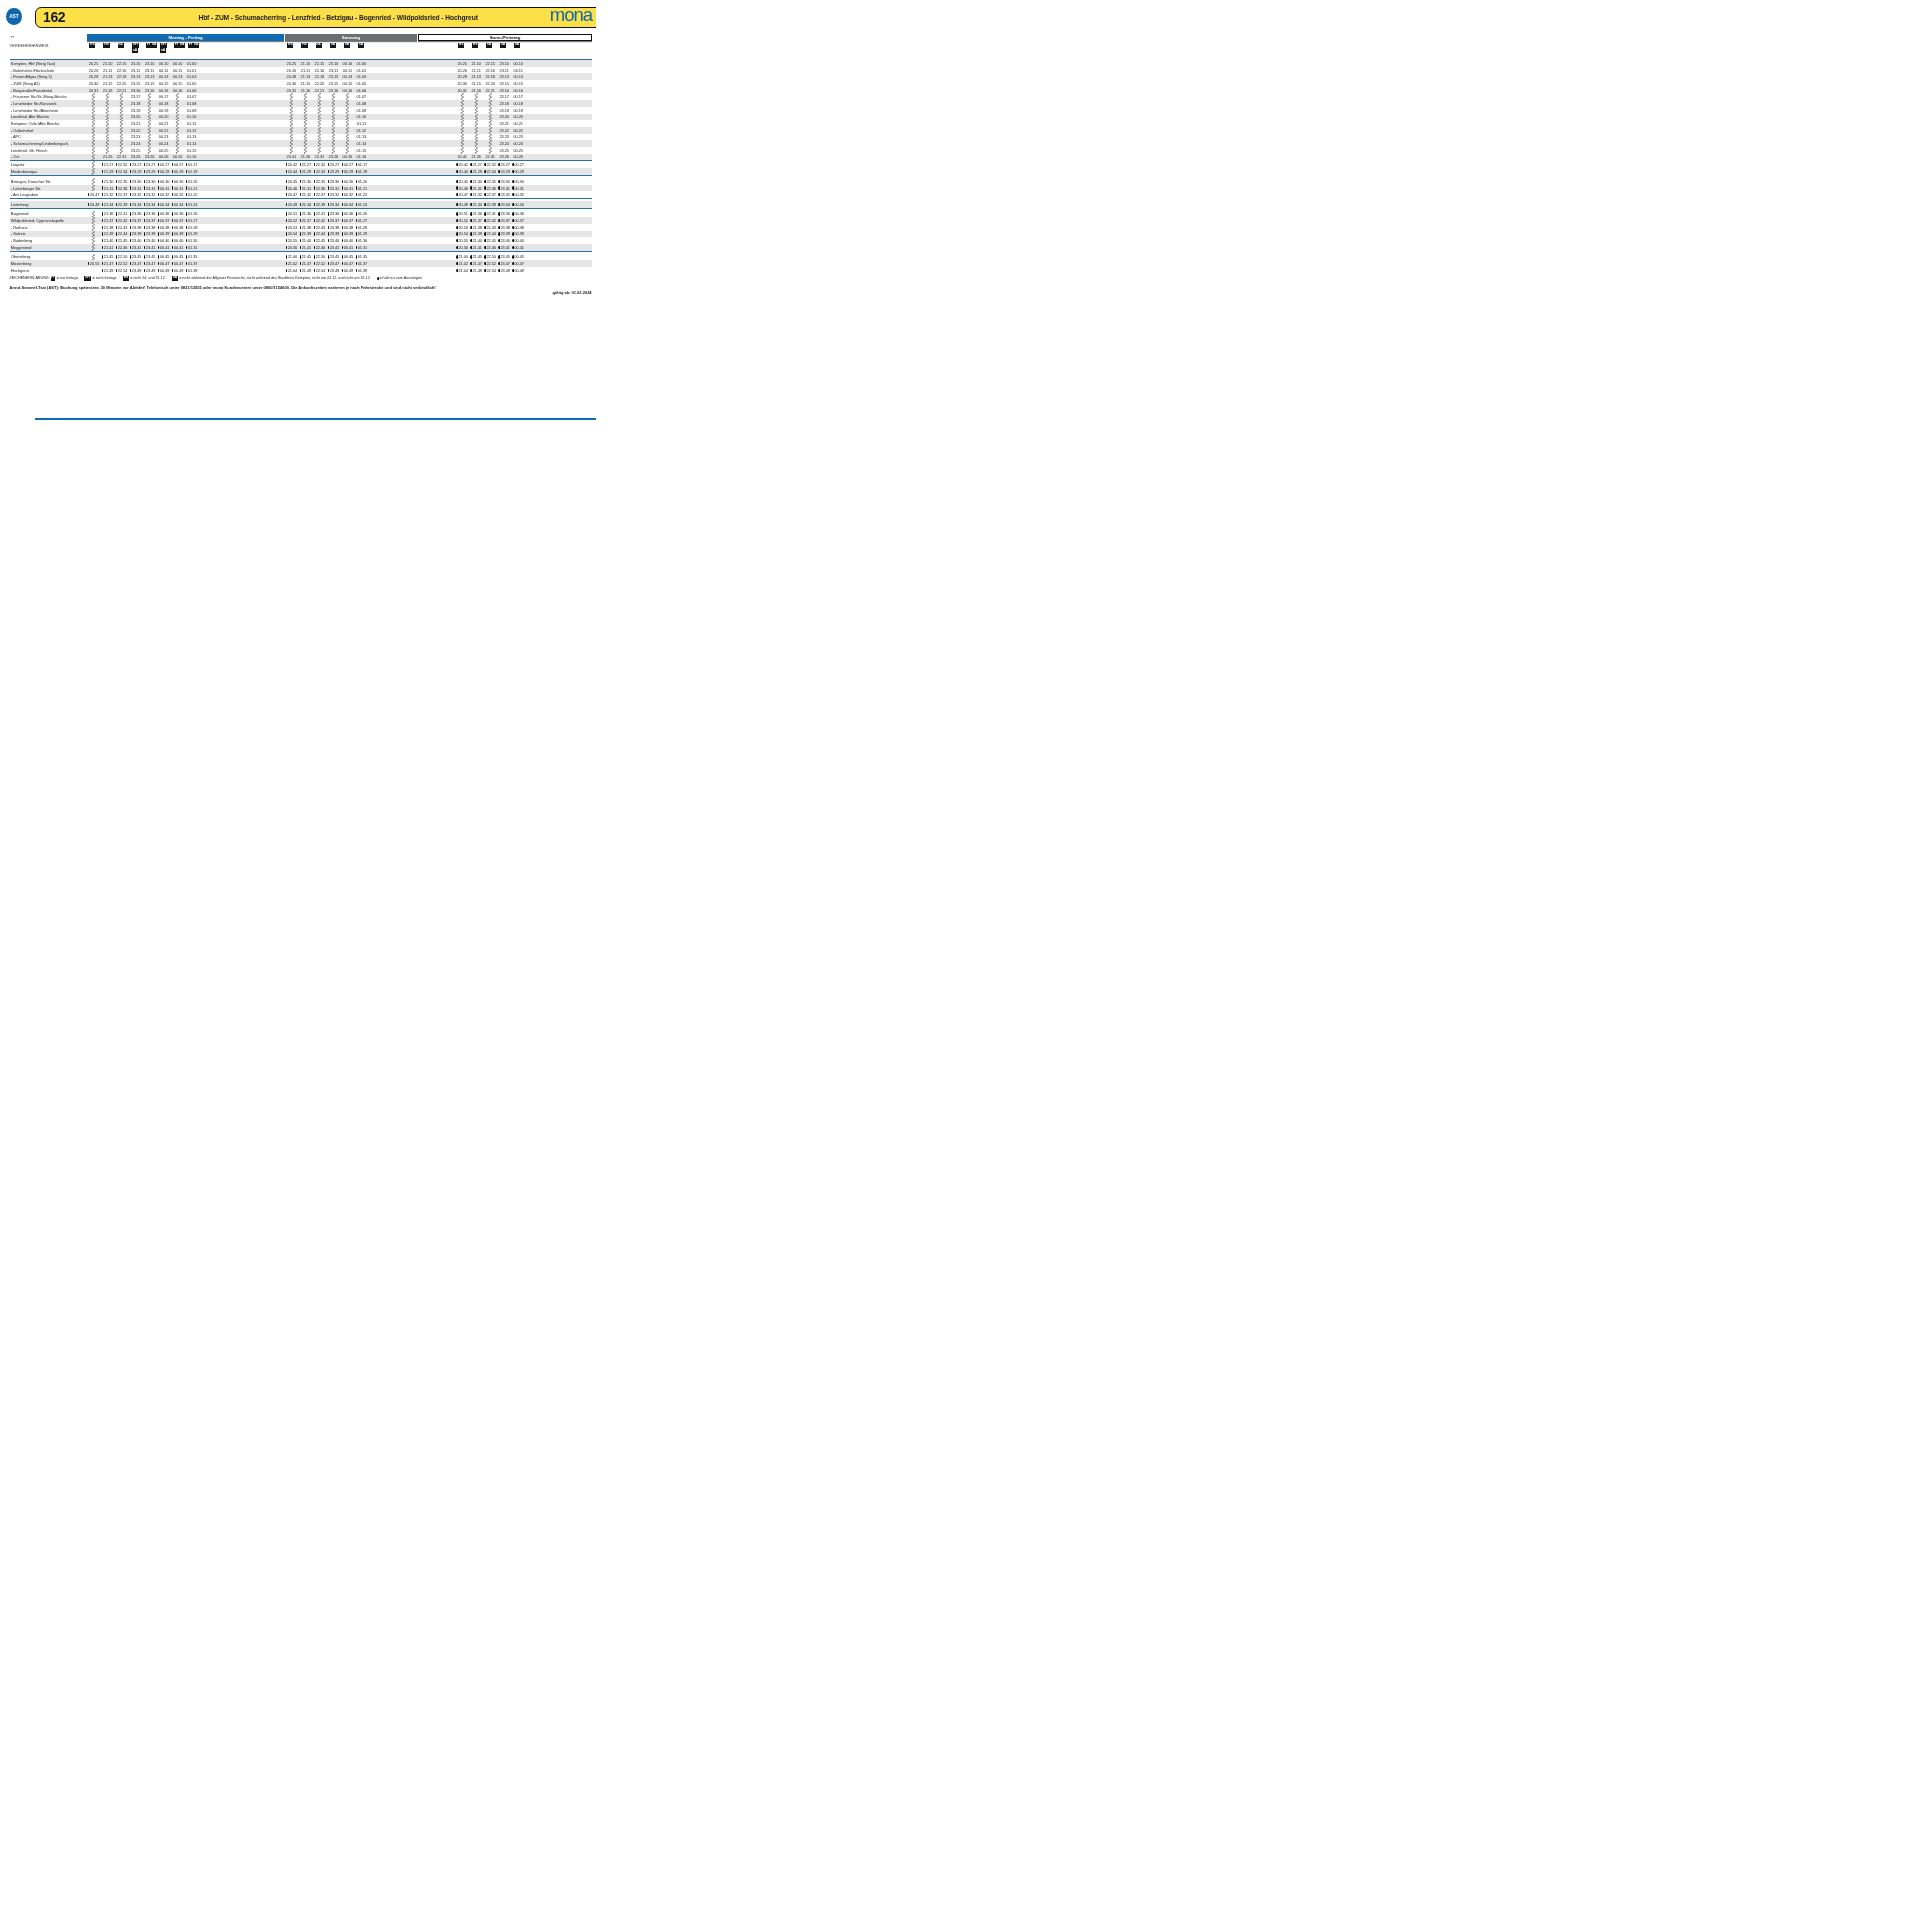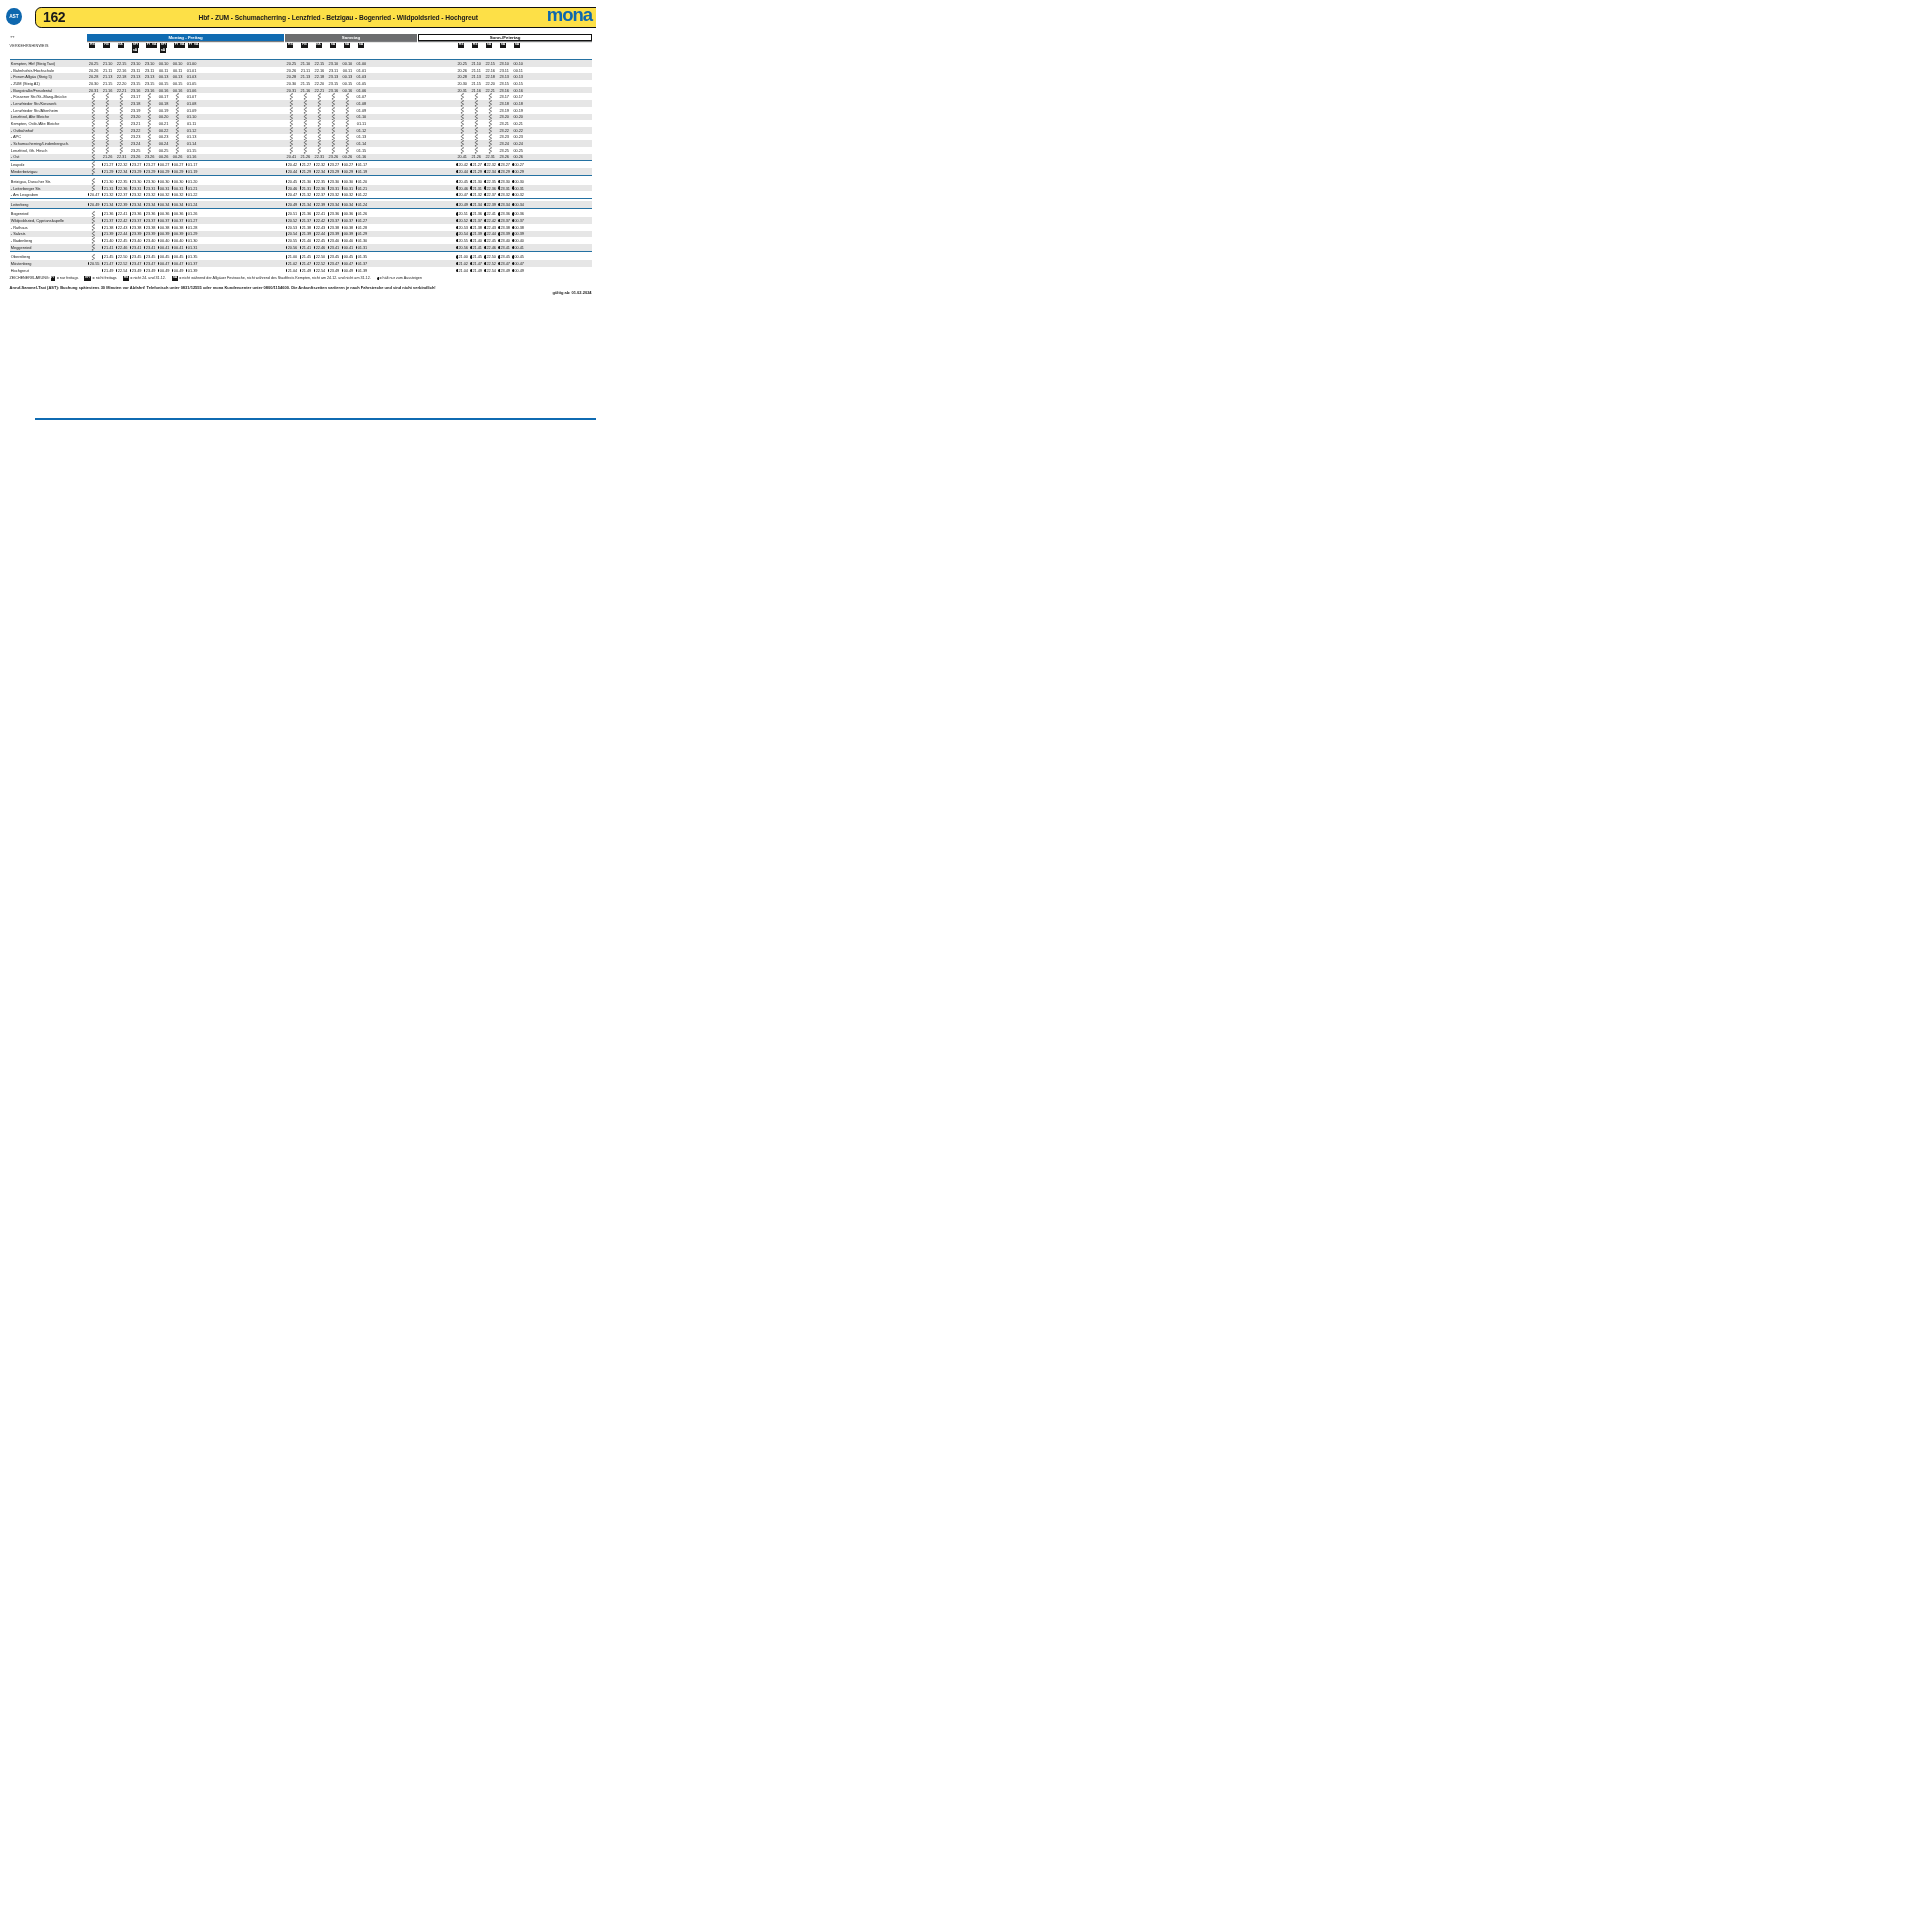--- a/index.html
+++ b/index.html
@@ -12,21 +12,21 @@
         font-family:"Liberation Sans",sans-serif;color:var(--ink)}
 
   
   .ast{position:absolute;left:6.2px;top:7.7px;width:15.4px;height:17px;border-radius:50%;
        background:var(--brand);display:flex;align-items:center;justify-content:center;
        color:#fff;font-weight:bold;font-size:4.8px;letter-spacing:-0.1px}
   .routebox{position:absolute;left:35px;top:6.5px;width:577px;height:21px;border:1.3px solid #111;
        border-radius:6.2px;display:flex;align-items:center;background:#fde047}
   .routenum{font-size:14px;font-weight:bold;margin-left:7px;letter-spacing:-0.4px;line-height:1}
   .routetitle{flex:1;text-align:center;font-size:6.7px;font-weight:bold;letter-spacing:-0.1px;white-space:nowrap}
-  .brand{position:absolute;right:3.9px;top:6.2px;font-size:18.5px;font-weight:bold;color:var(--brand);
+  .brand{position:absolute;right:3.9px;top:6.2px;font-size:18.5px;font-weight:normal;color:var(--brand);
        letter-spacing:-1px;line-height:1}
 
   
   .arrow{position:absolute;left:9.2px;top:32px;font-size:6.5px;font-weight:bold}
   .band{position:absolute;top:34px;height:7px;display:flex;align-items:center;justify-content:center;
         font-weight:bold;font-size:4.4px;box-shadow:0 1.2px 0 #7c7d7f}
   .band--mf{left:87px;width:197px;background:var(--blue);color:#fff}
   .band--sa{left:285px;width:132px;background:var(--gray);color:#fff}
   .band--so{left:418px;width:174px;background:#fff;color:#111;border:0.6px solid #111}
 

